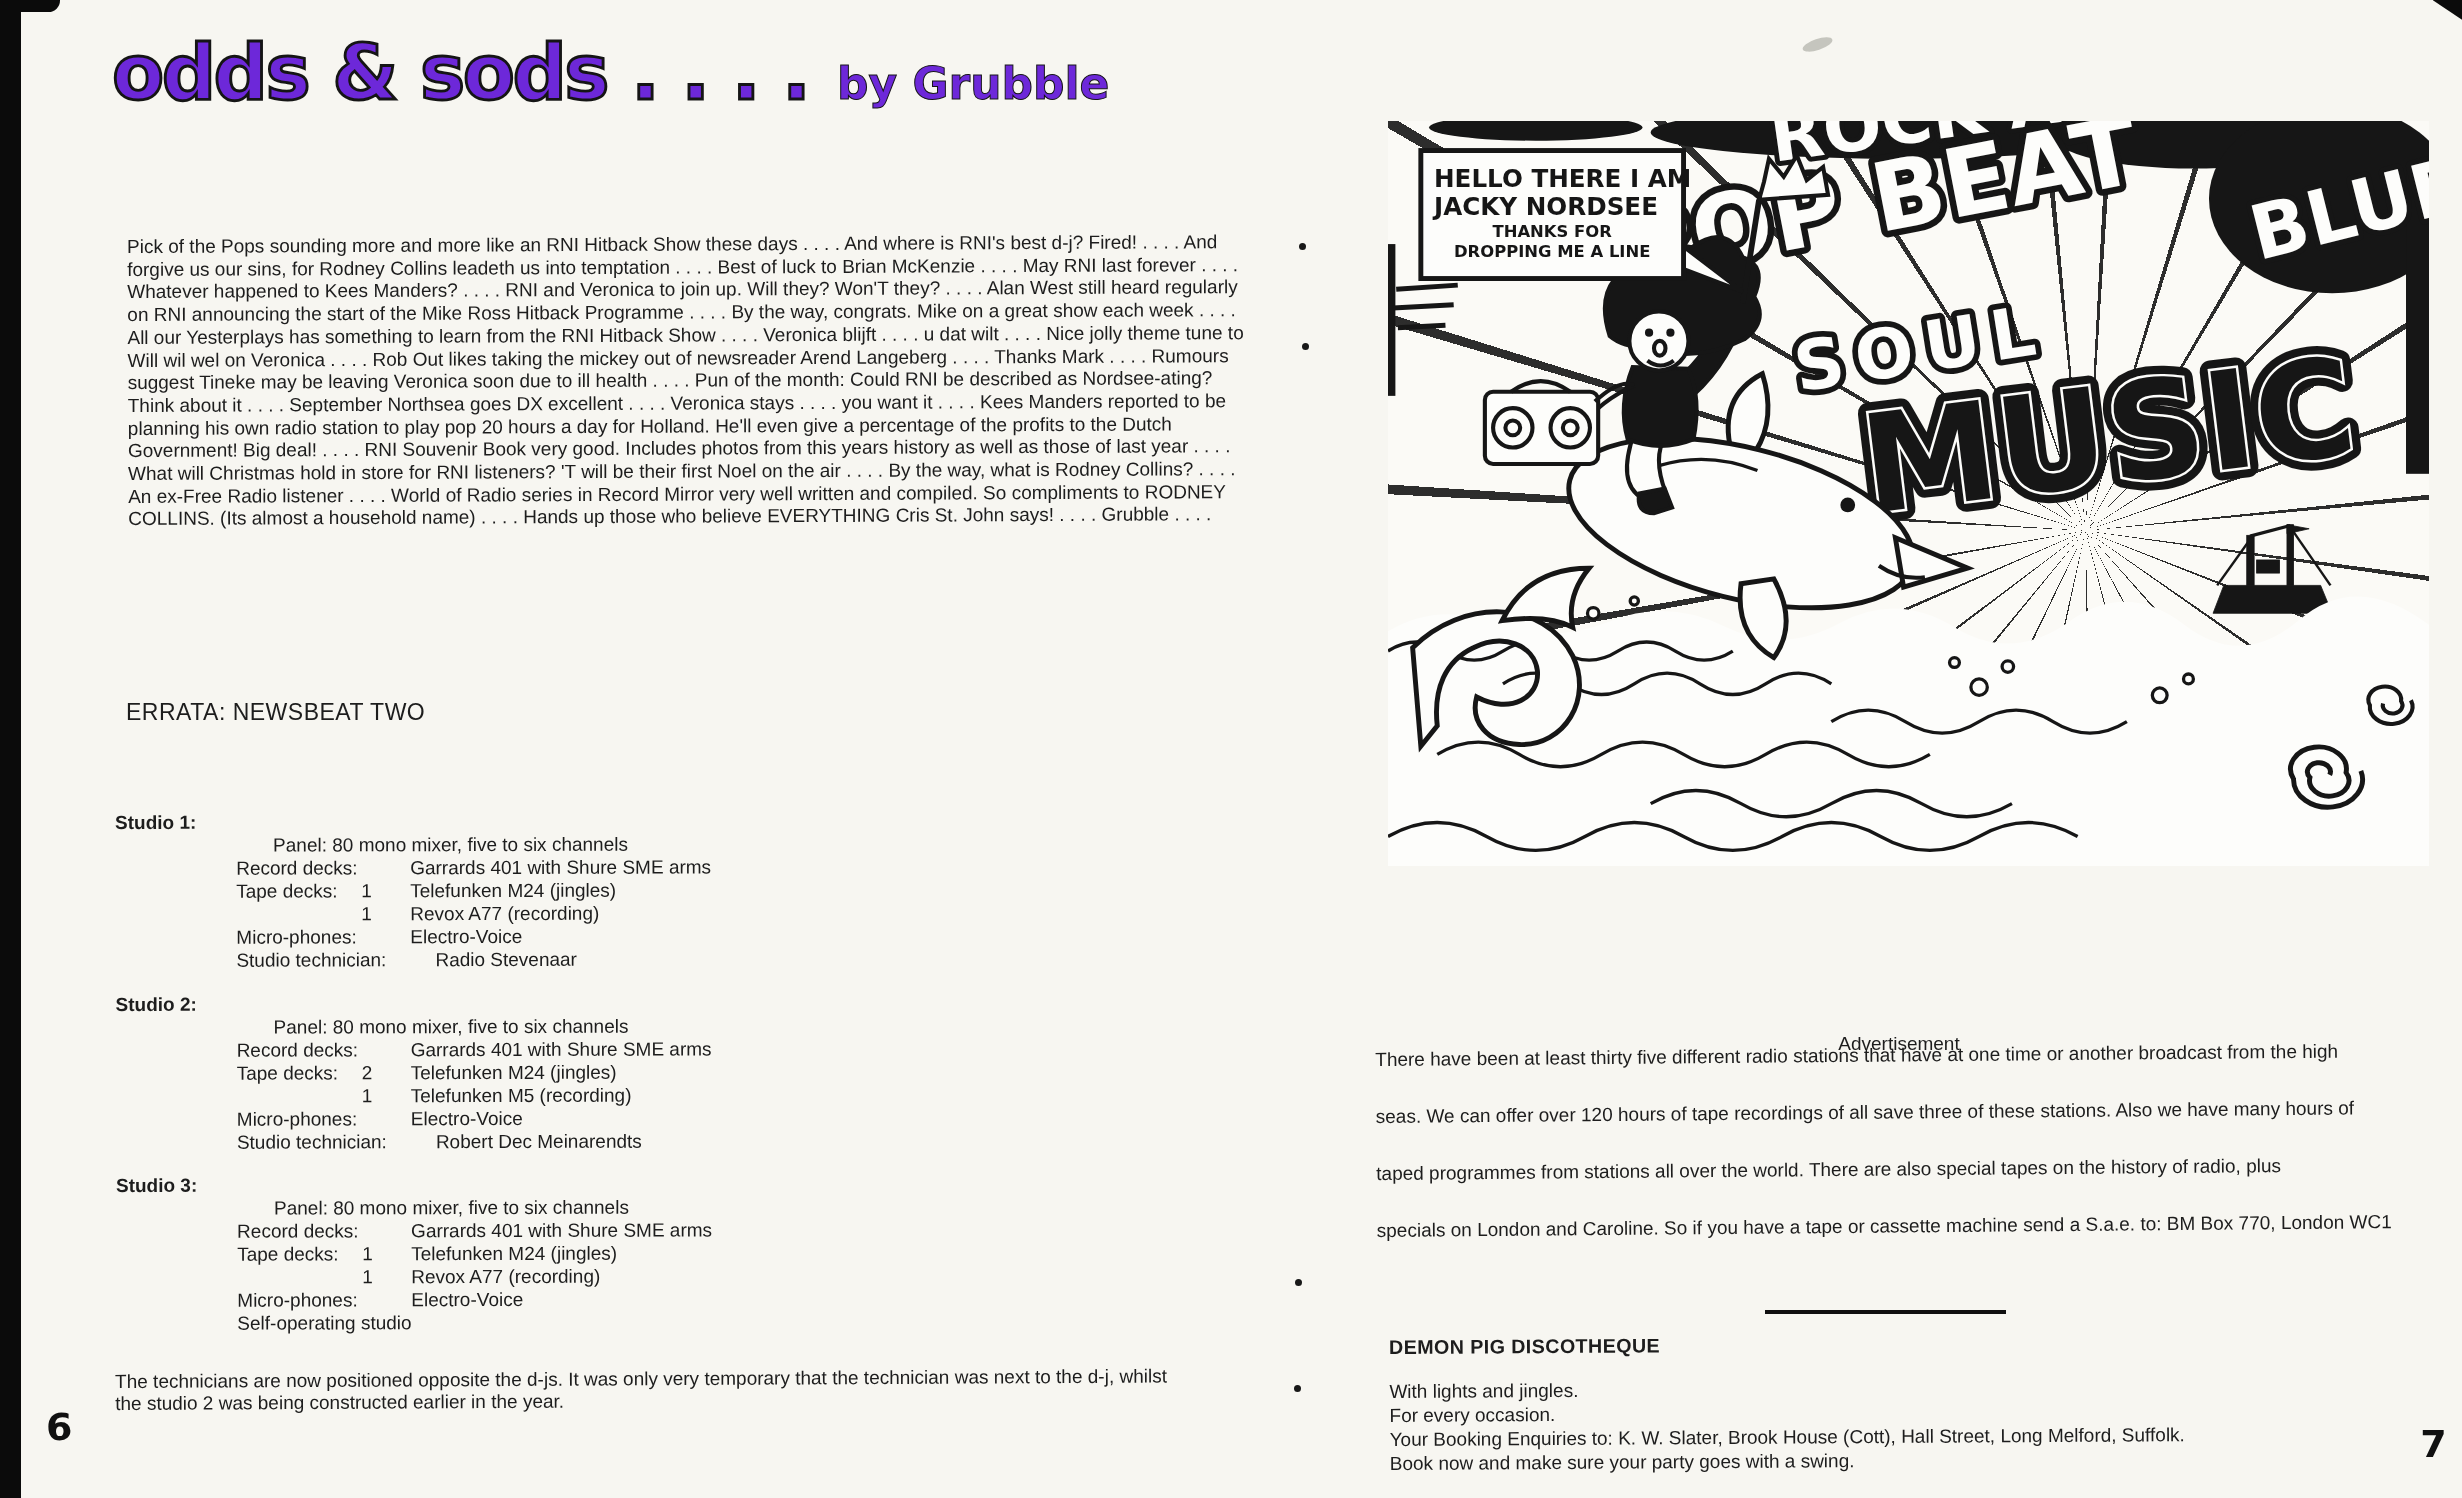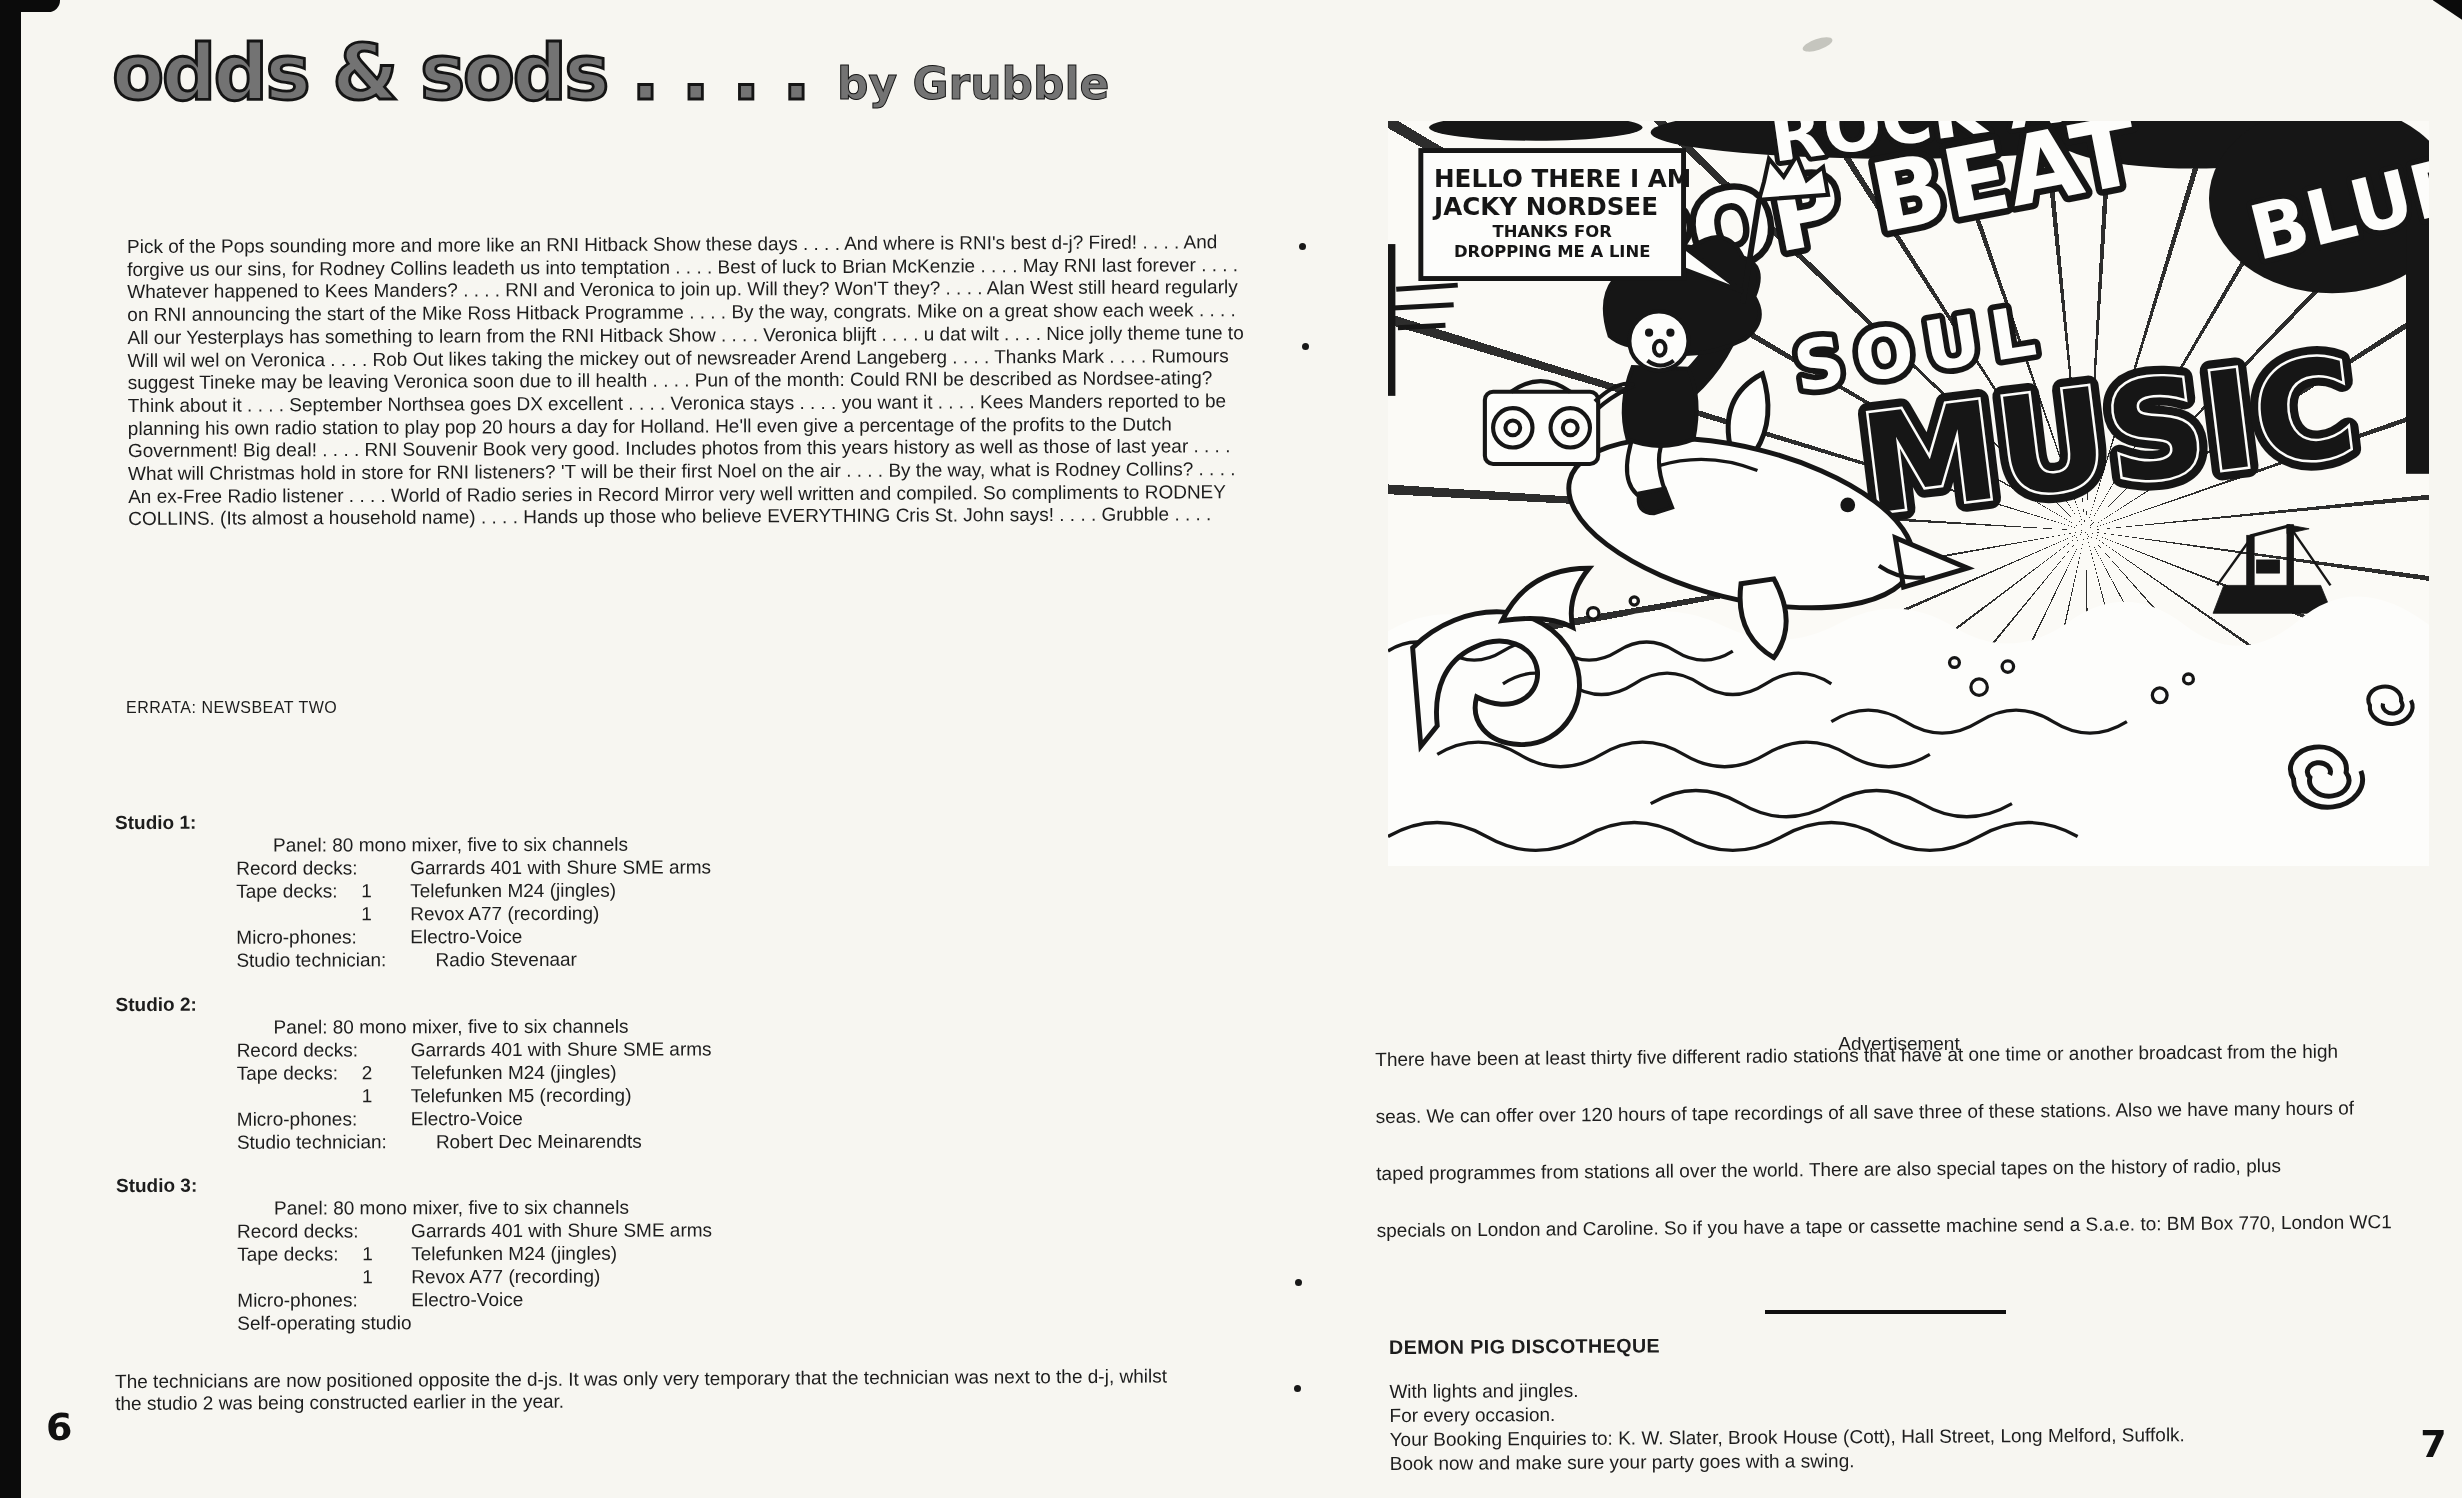--- a/index.html
+++ b/index.html
@@ -13,28 +13,28 @@
   #pageR { left:1363px; width:1100px; }
 
   
   .edge-left { position:absolute; left:0; top:0; width:21.3px; height:100%; background:#0b0b0b; }
   .corner-tl { position:absolute; left:21.3px; top:0; width:39px; height:12.3px; background:#0b0b0b; border-radius:0 0 11.5px 0; }
   .corner-tr { position:absolute; right:0; top:0; width:29.5px; height:19.7px; background:#0b0b0b; clip-path:polygon(100% 0,0 0,100% 100%); }
   .smudge { position:absolute; left:1802px; top:39px; width:31px; height:10.7px; background:#9d9c94; border-radius:50%; opacity:.55; transform:rotate(-18deg); }
   .speck { position:absolute; width:7.4px; height:7.4px; background:#181818; border-radius:50%; }
 
   
-  .title { position:absolute; left:112px; top:28px; margin:0; white-space:nowrap; color:#737373; font-weight:bold; }
+  .title { position:absolute; left:112px; top:28px; margin:0; white-space:nowrap; color:#6d28d9; font-weight:bold; }
   .title-main { font-family:"DejaVu Sans", sans-serif; font-size:76px; letter-spacing:-2.5px; -webkit-text-stroke:2.9px #151515; }
   .title-by   { font-family:"DejaVu Sans", sans-serif; font-size:44px; margin-left:21.3px; -webkit-text-stroke:1px #151515; }
 
   .intro { position:absolute; left:127px; top:236px; width:1123px; margin:0;
            font-size:19px; line-height:22.7px; transform:rotate(-0.25deg); transform-origin:0 0; }
 
-  .errata-h { position:absolute; left:126px; top:699px; margin:0; font-size:16px; font-weight:normal; letter-spacing:0.5px; }
+  .errata-h { position:absolute; left:126px; top:699px; margin:0; font-size:23px; font-weight:normal; letter-spacing:0.5px; }
   .errata-b { position:absolute; left:123px; top:749px; width:1075px; margin:0; font-size:19px; line-height:23px; }
 
   .studios { position:absolute; left:115px; top:811px; font-size:19px; line-height:23px;
              transform:rotate(-0.15deg); transform-origin:0 0; }
   .studio { margin-bottom:20.5px; }
   .studio-name { font-weight:bold; }
   .studio-indent { margin-left:121px; }
   .panel-line { margin-left:37px; }
   .spec-row { display:flex; }
   .spec-label { min-width:125px; }

